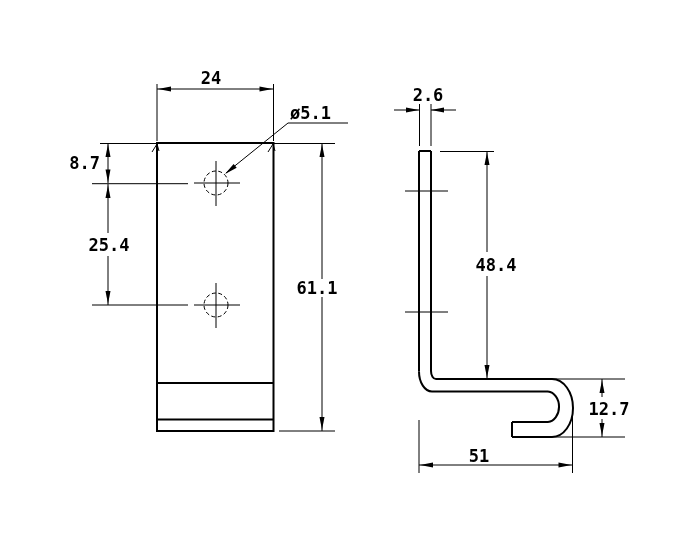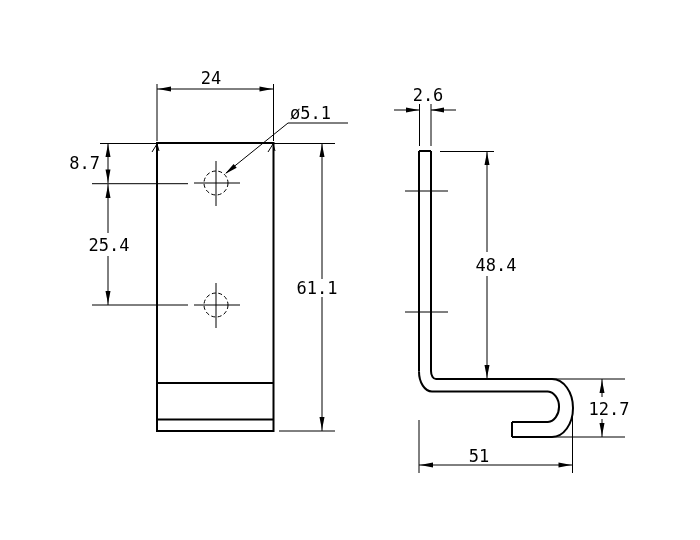--- a/index.html
+++ b/index.html
@@ -6,20 +6,21 @@
     margin: 0;
     padding: 0;
     background: #ffffff;
   }
   .canvas {
     position: relative;
     width: 700px;
     height: 540px;
     background: #ffffff;
     overflow: hidden;
+    font-weight: bold;
   }
   svg {
     display: block;
   }
   .outline {
     stroke: #000000;
     stroke-width: 2;
     fill: none;
   }
   .thin {

